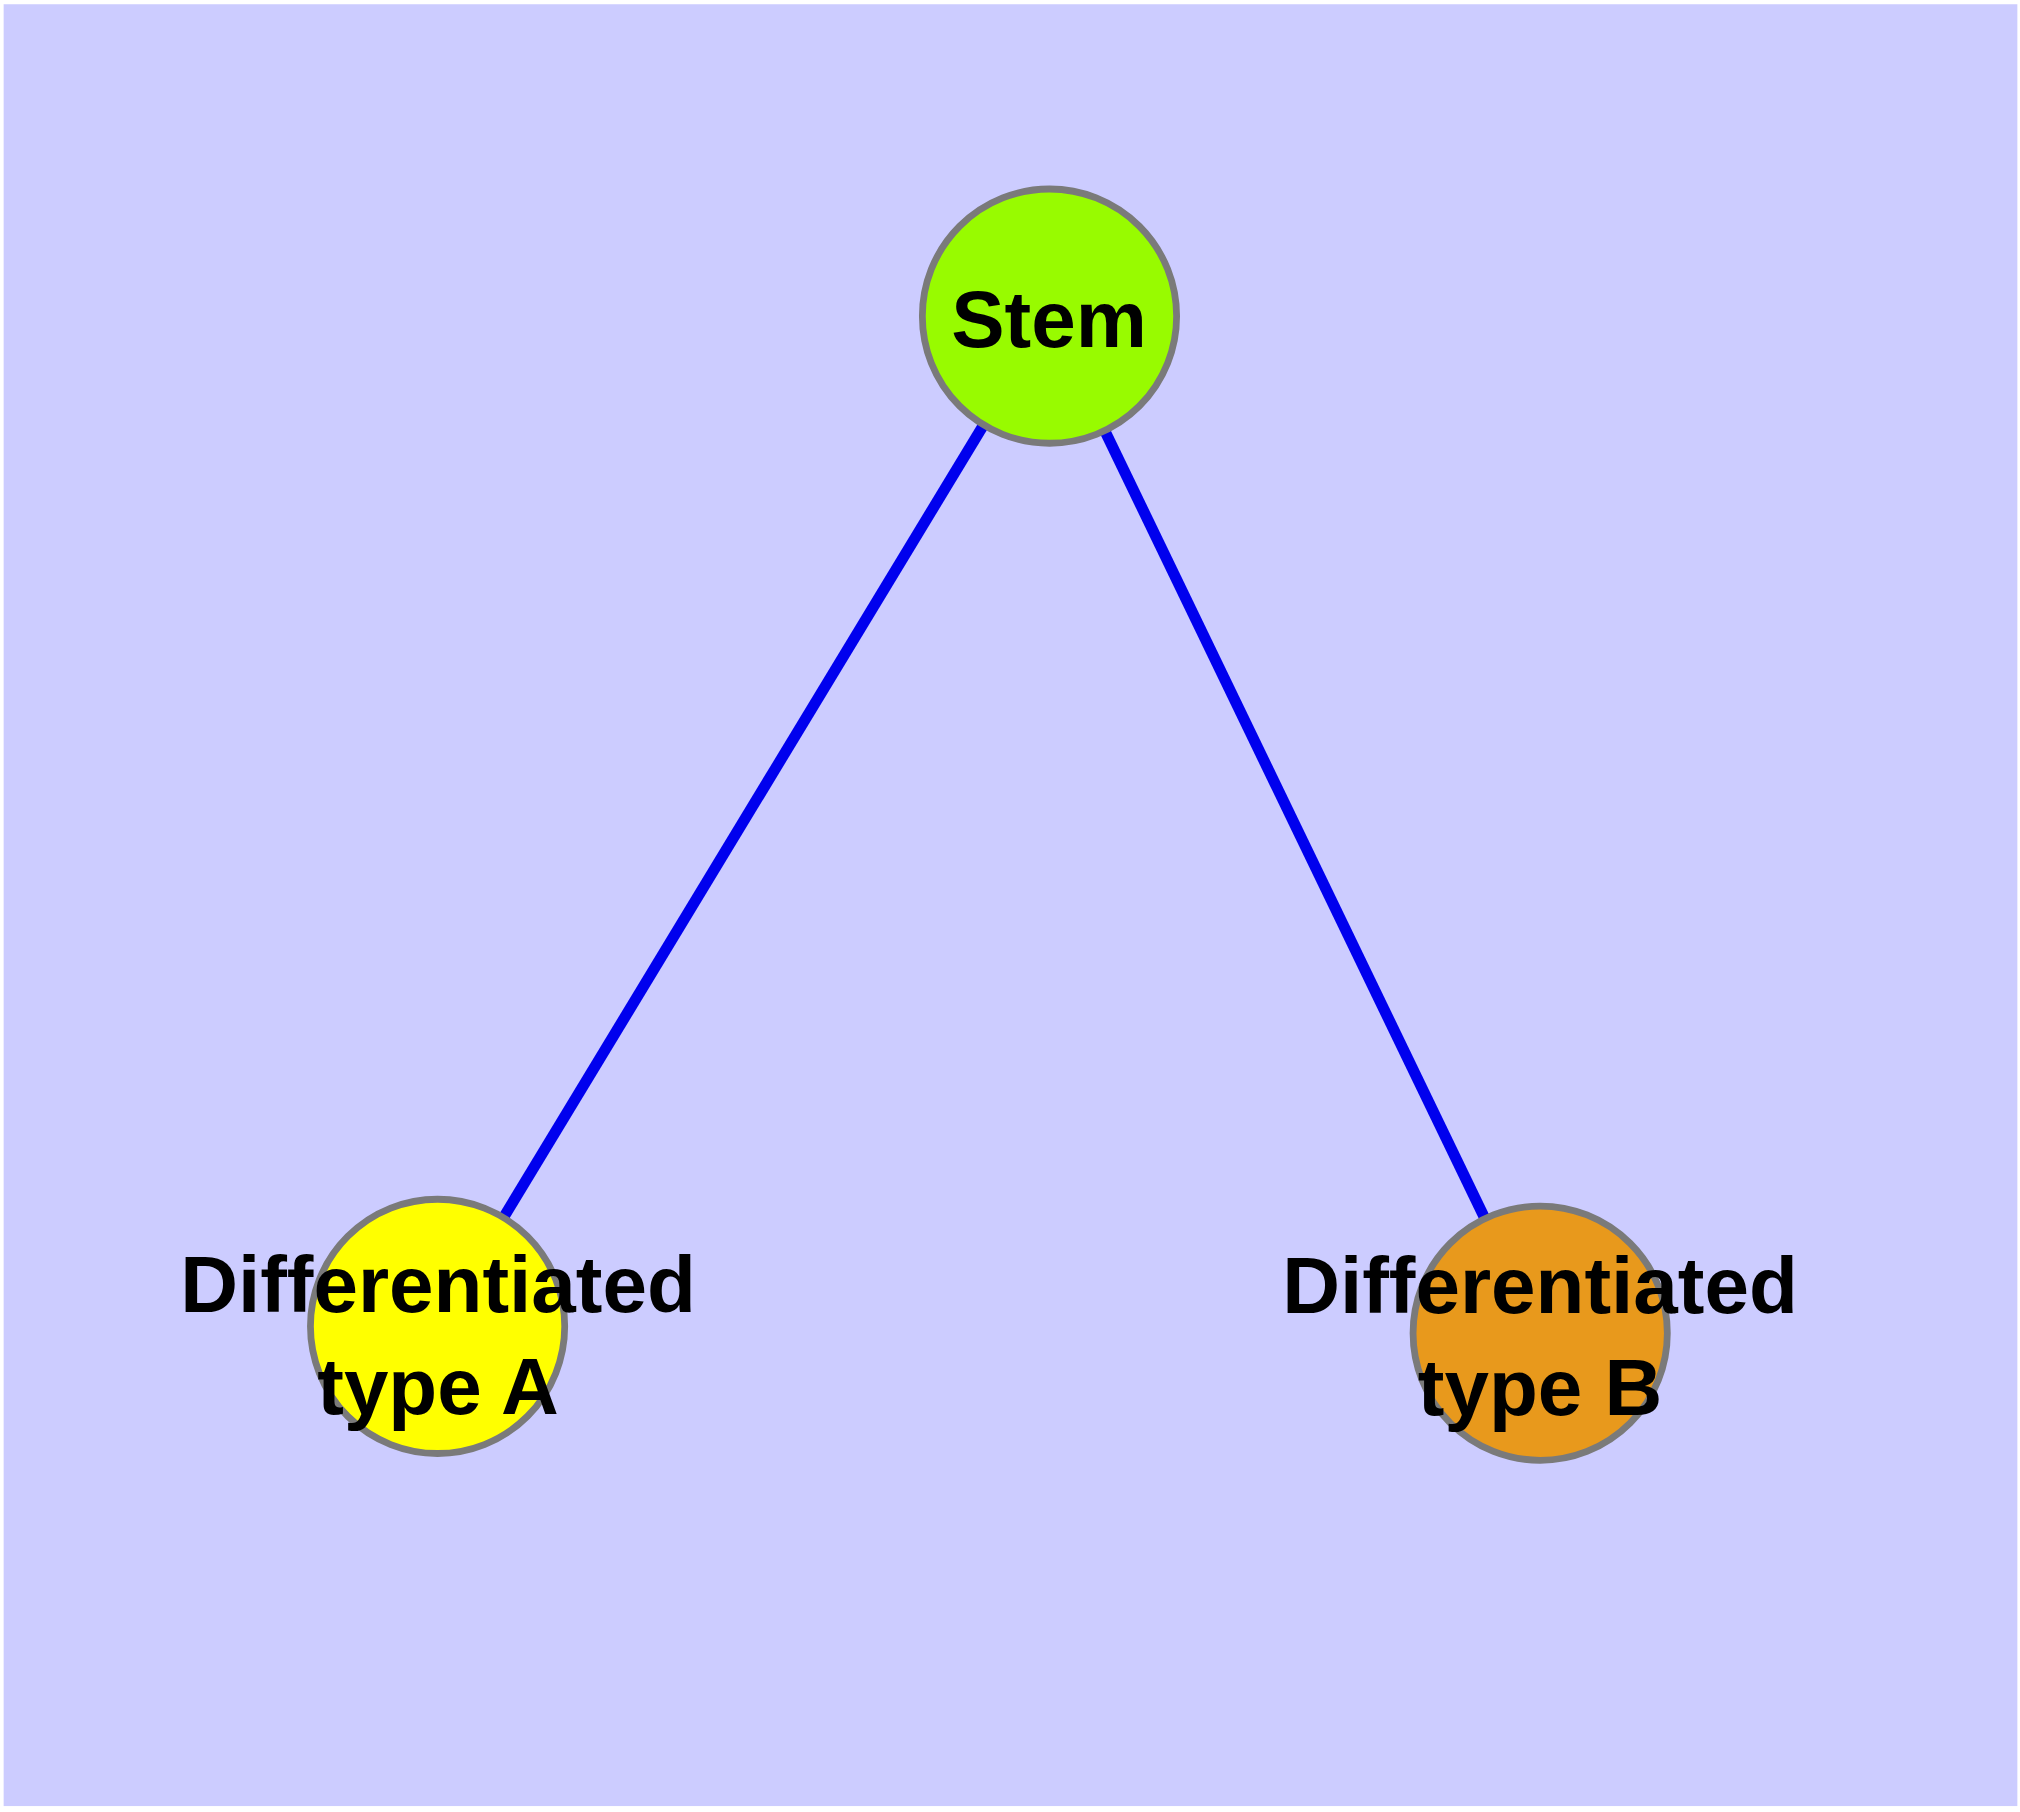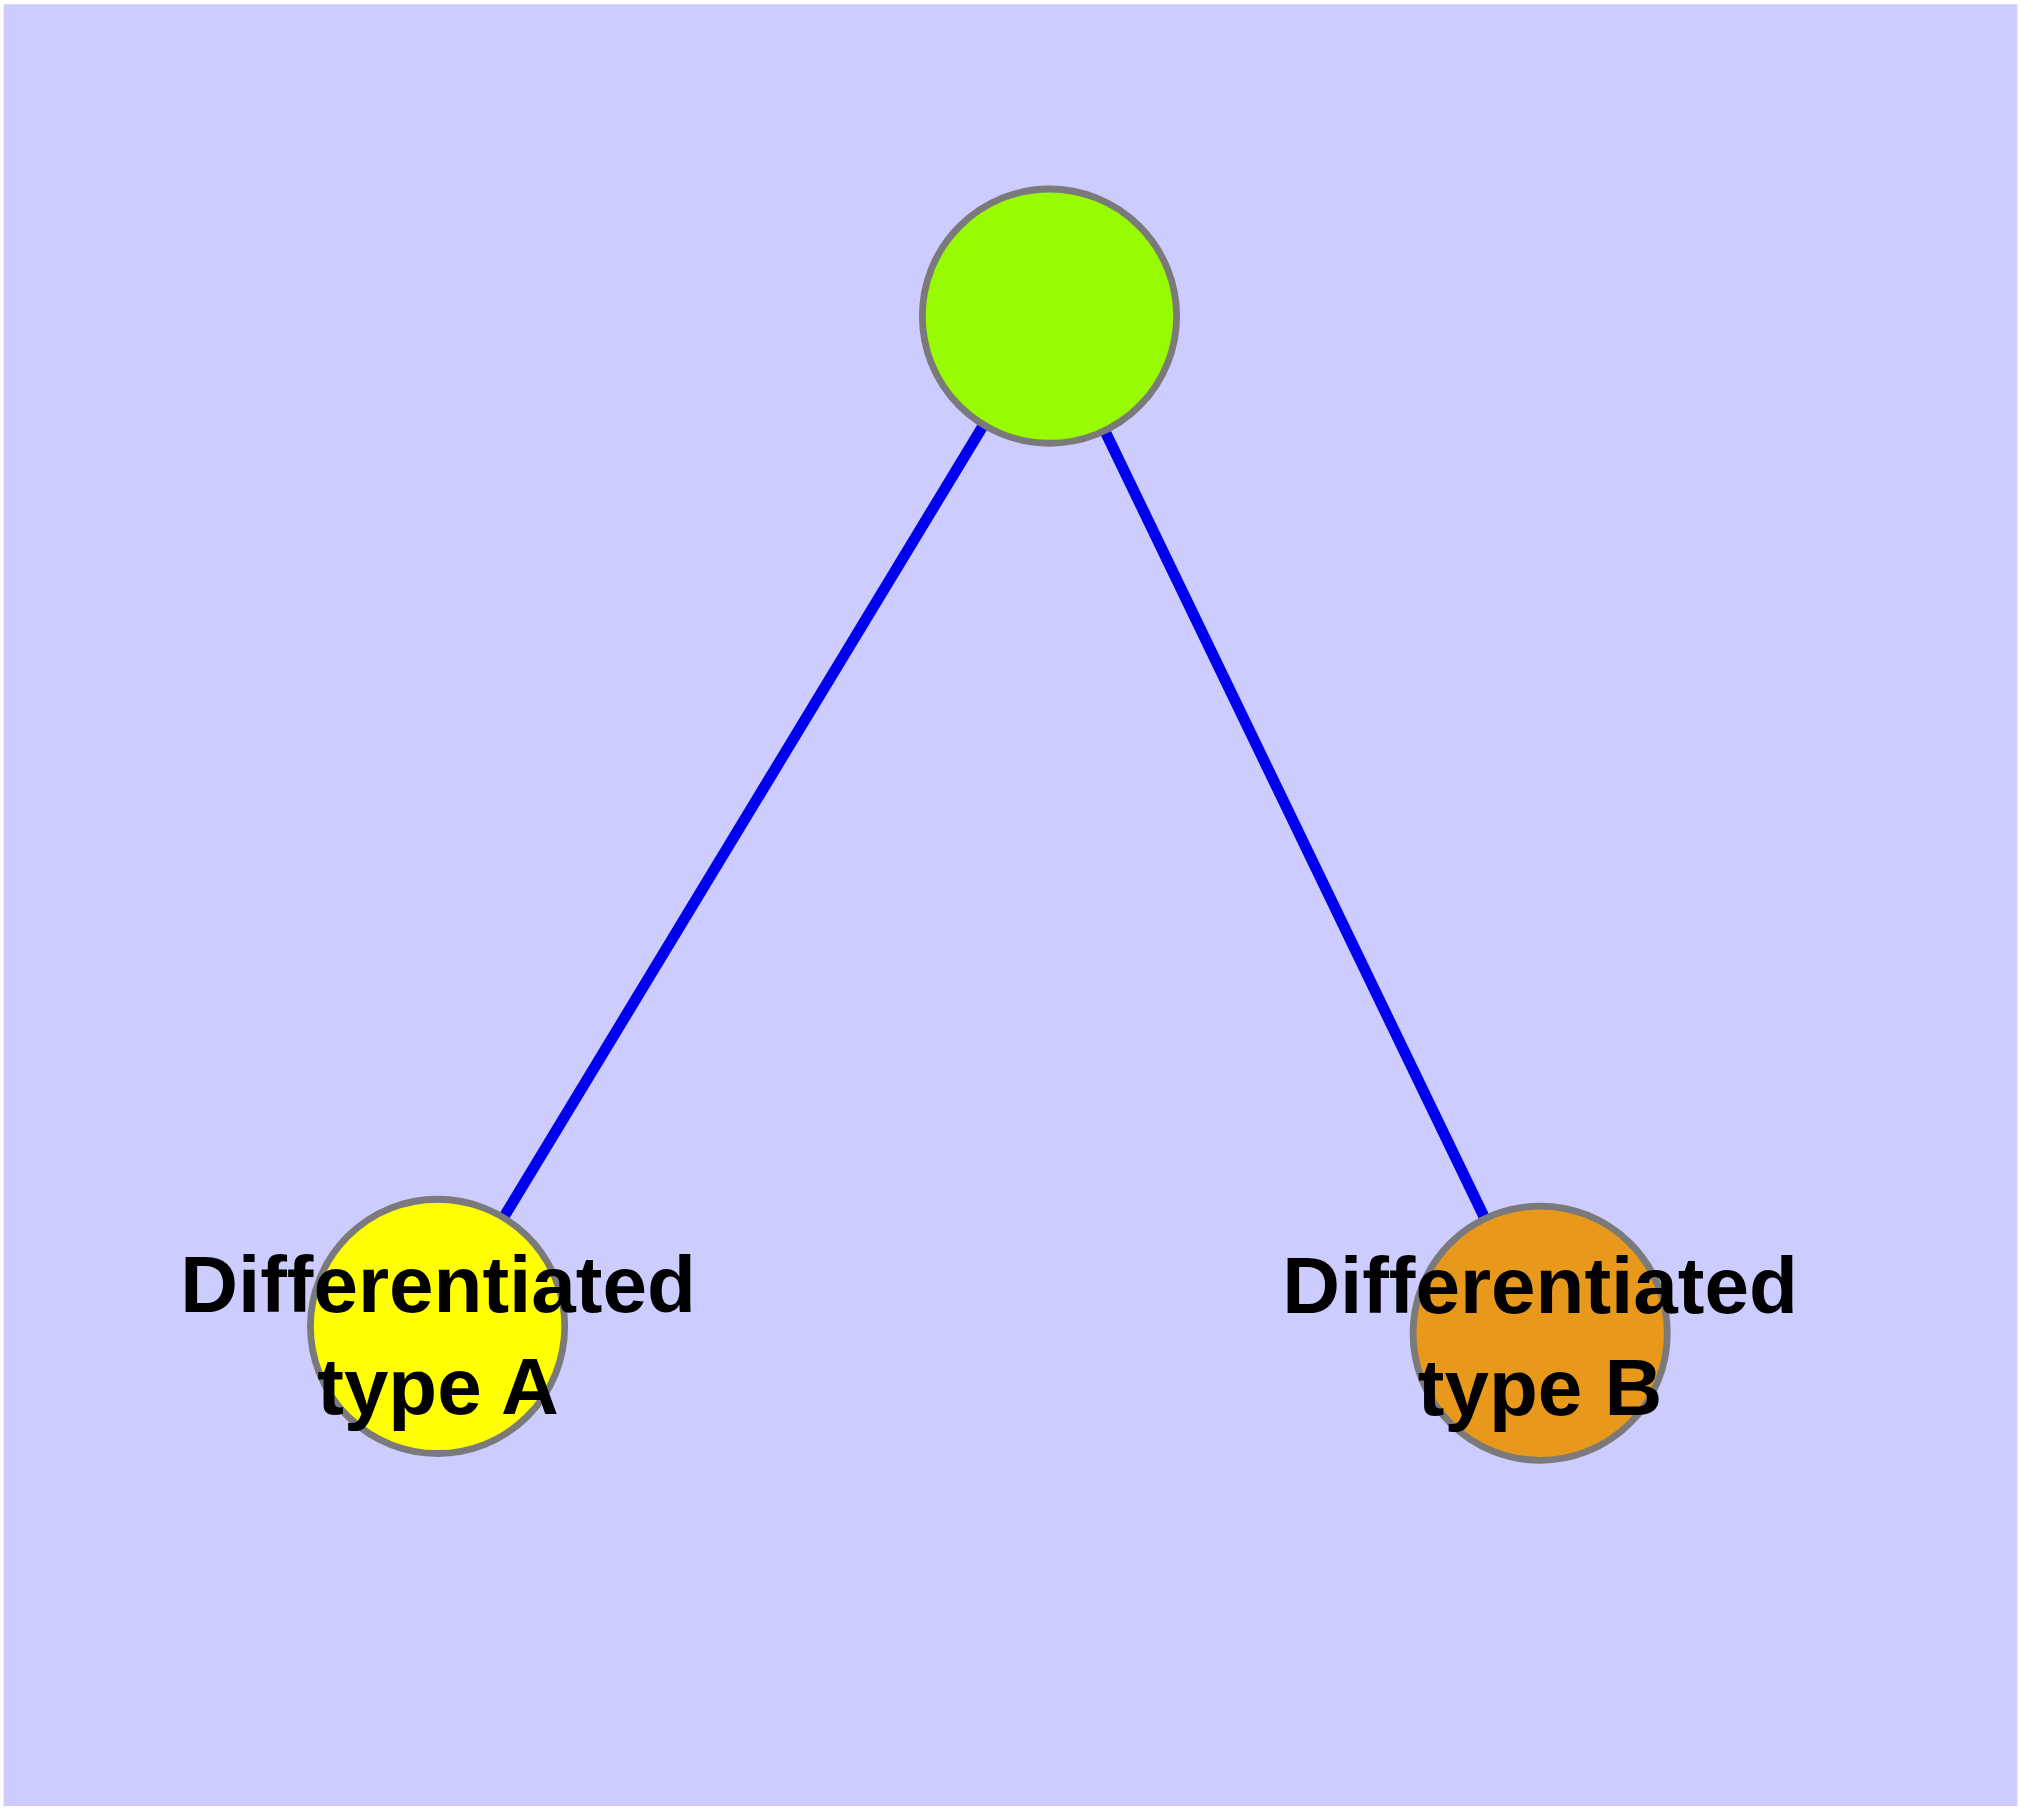--- a/index.html
+++ b/index.html
@@ -57,20 +57,21 @@
 
     <line class="edge" x1="1238" y1="373" x2="1817" y2="1573" stroke="#0000EE"></line>
 
     <circle class="node-circle" cx="1238" cy="373" r="150" fill="#98FB00" stroke="#7A7A7A"></circle>
 
     <circle class="node-circle" cx="516" cy="1565" r="150" fill="#FFFF00" stroke="#7A7A7A"></circle>
 
     <circle class="node-circle" cx="1817" cy="1573" r="150" fill="#E8991C" stroke="#7A7A7A"></circle>
   </svg>
 
+  <div class="node-label" id="label-stem">Stem</div>
 
   <div class="node-label" id="label-type-a">Differentiated
 type A</div>
 
   <div class="node-label" id="label-type-b">Differentiated
 type B</div>
 
 </div>
 
 

